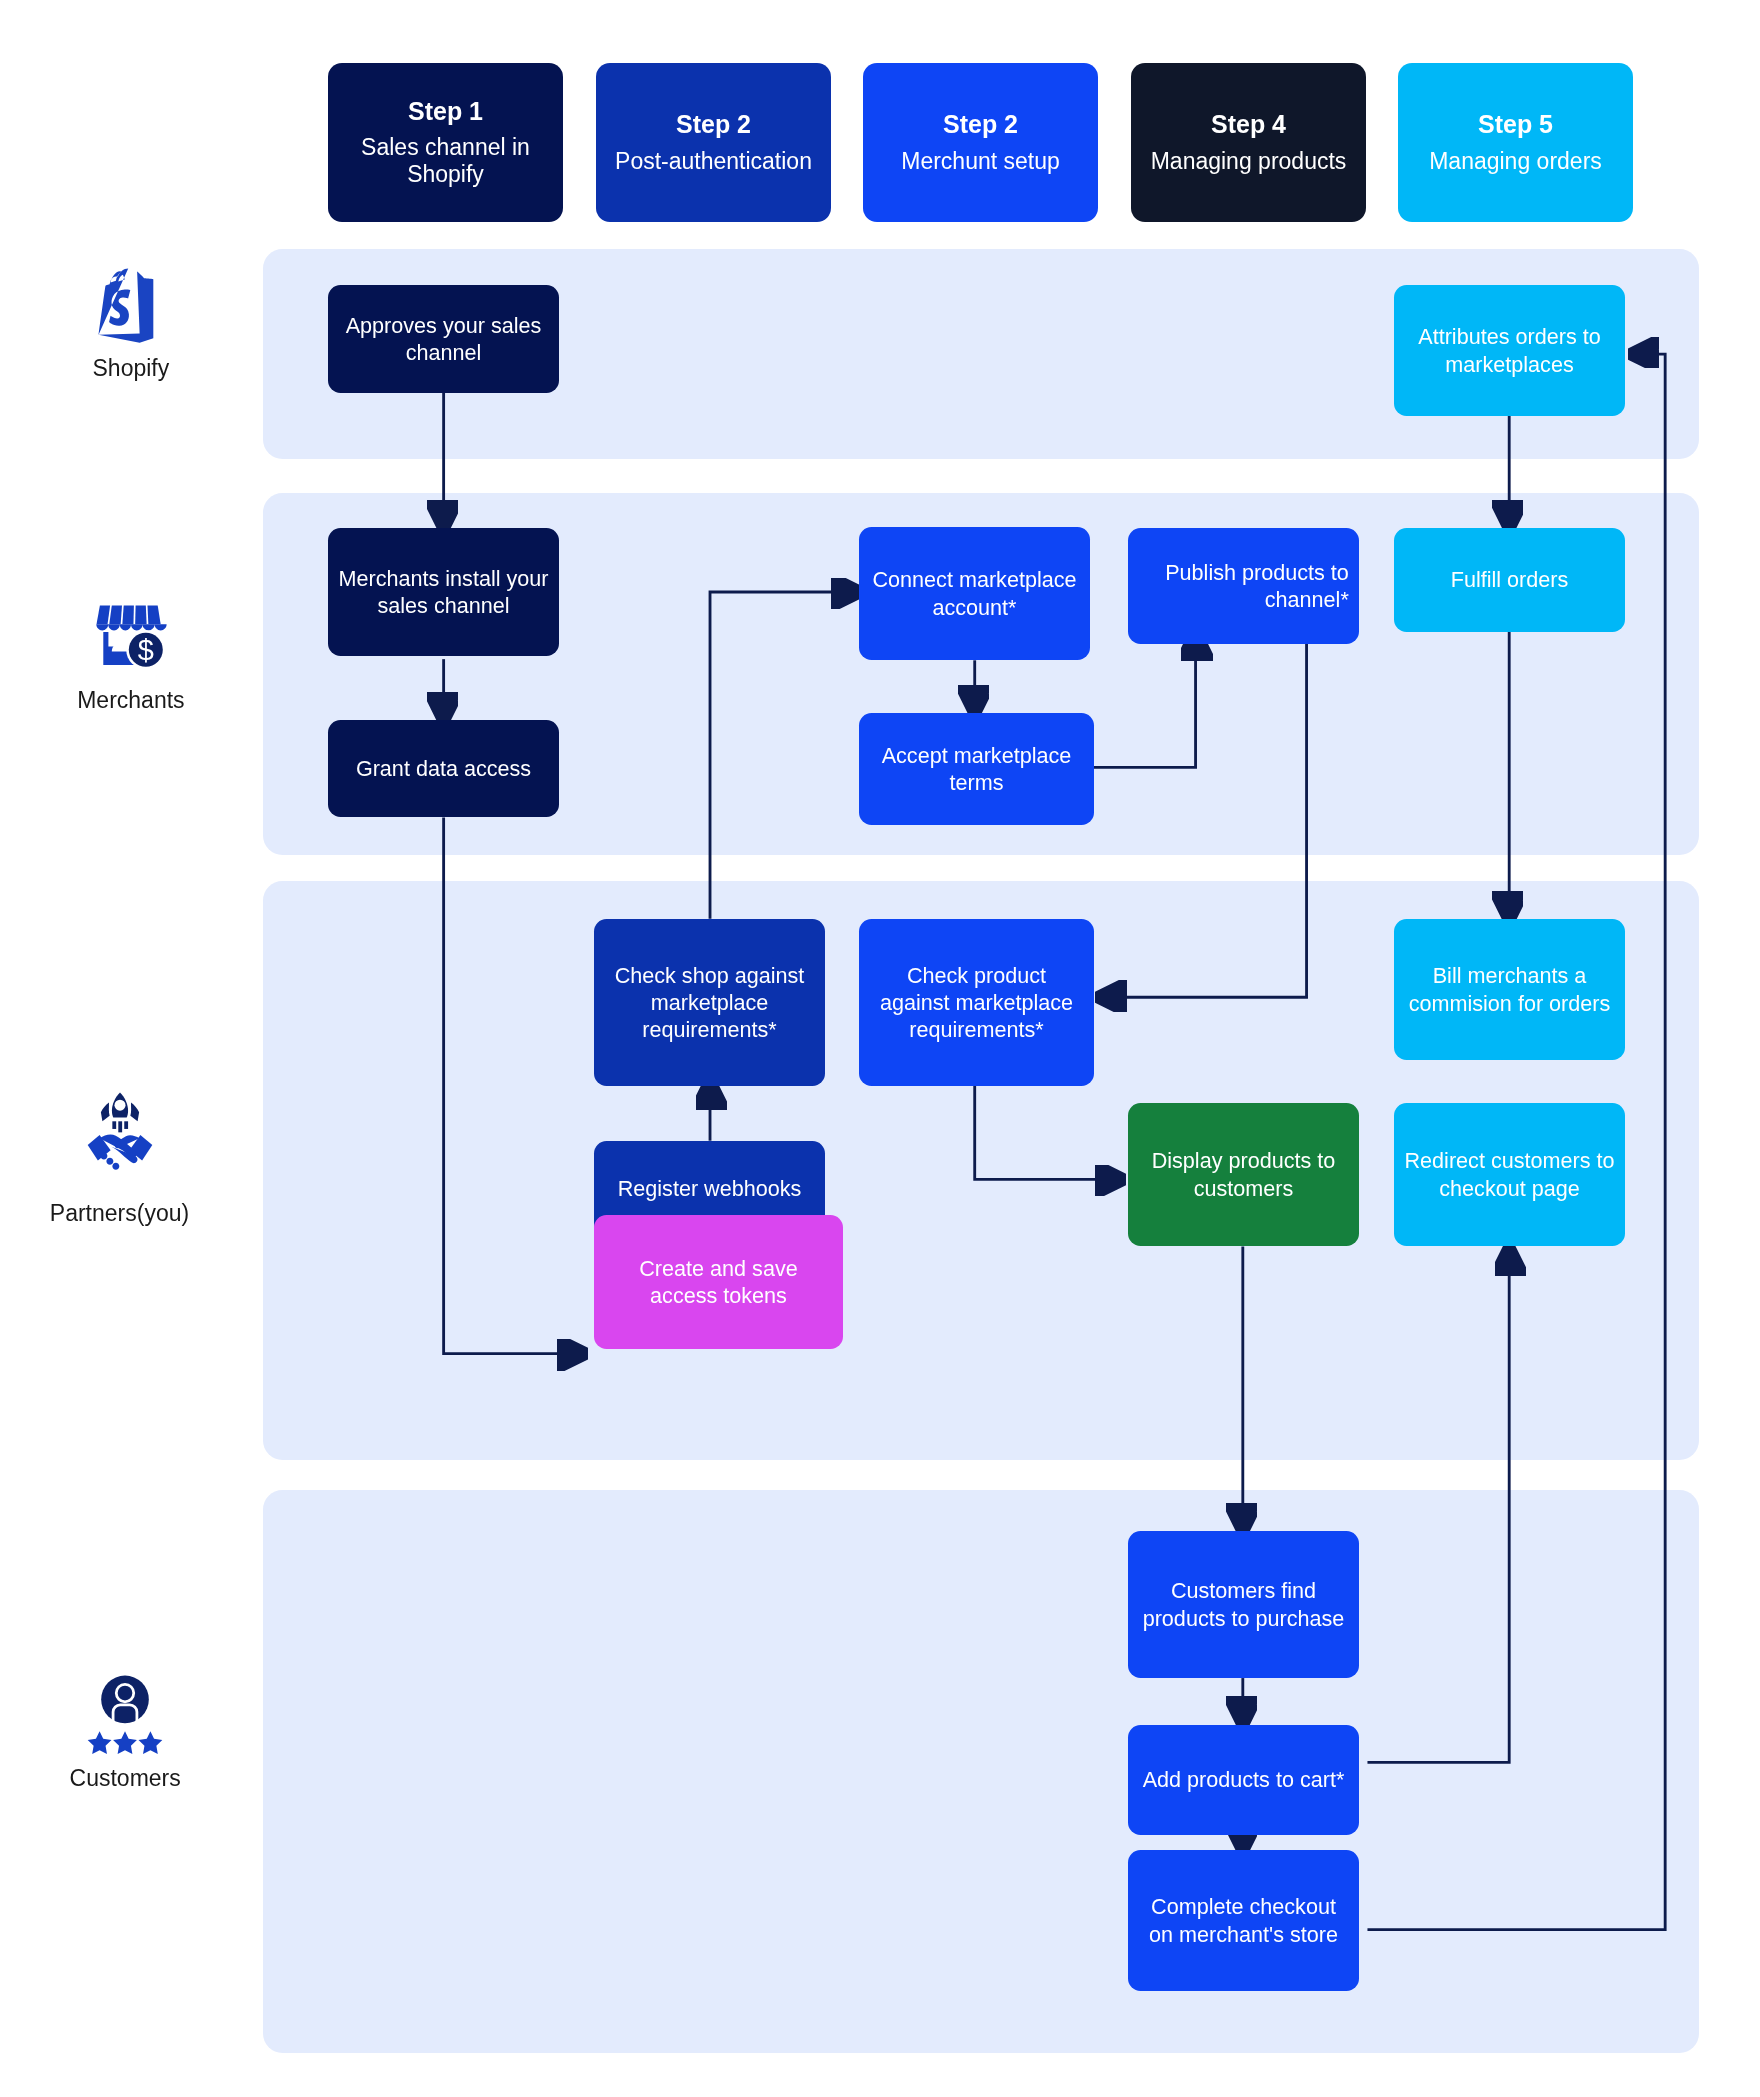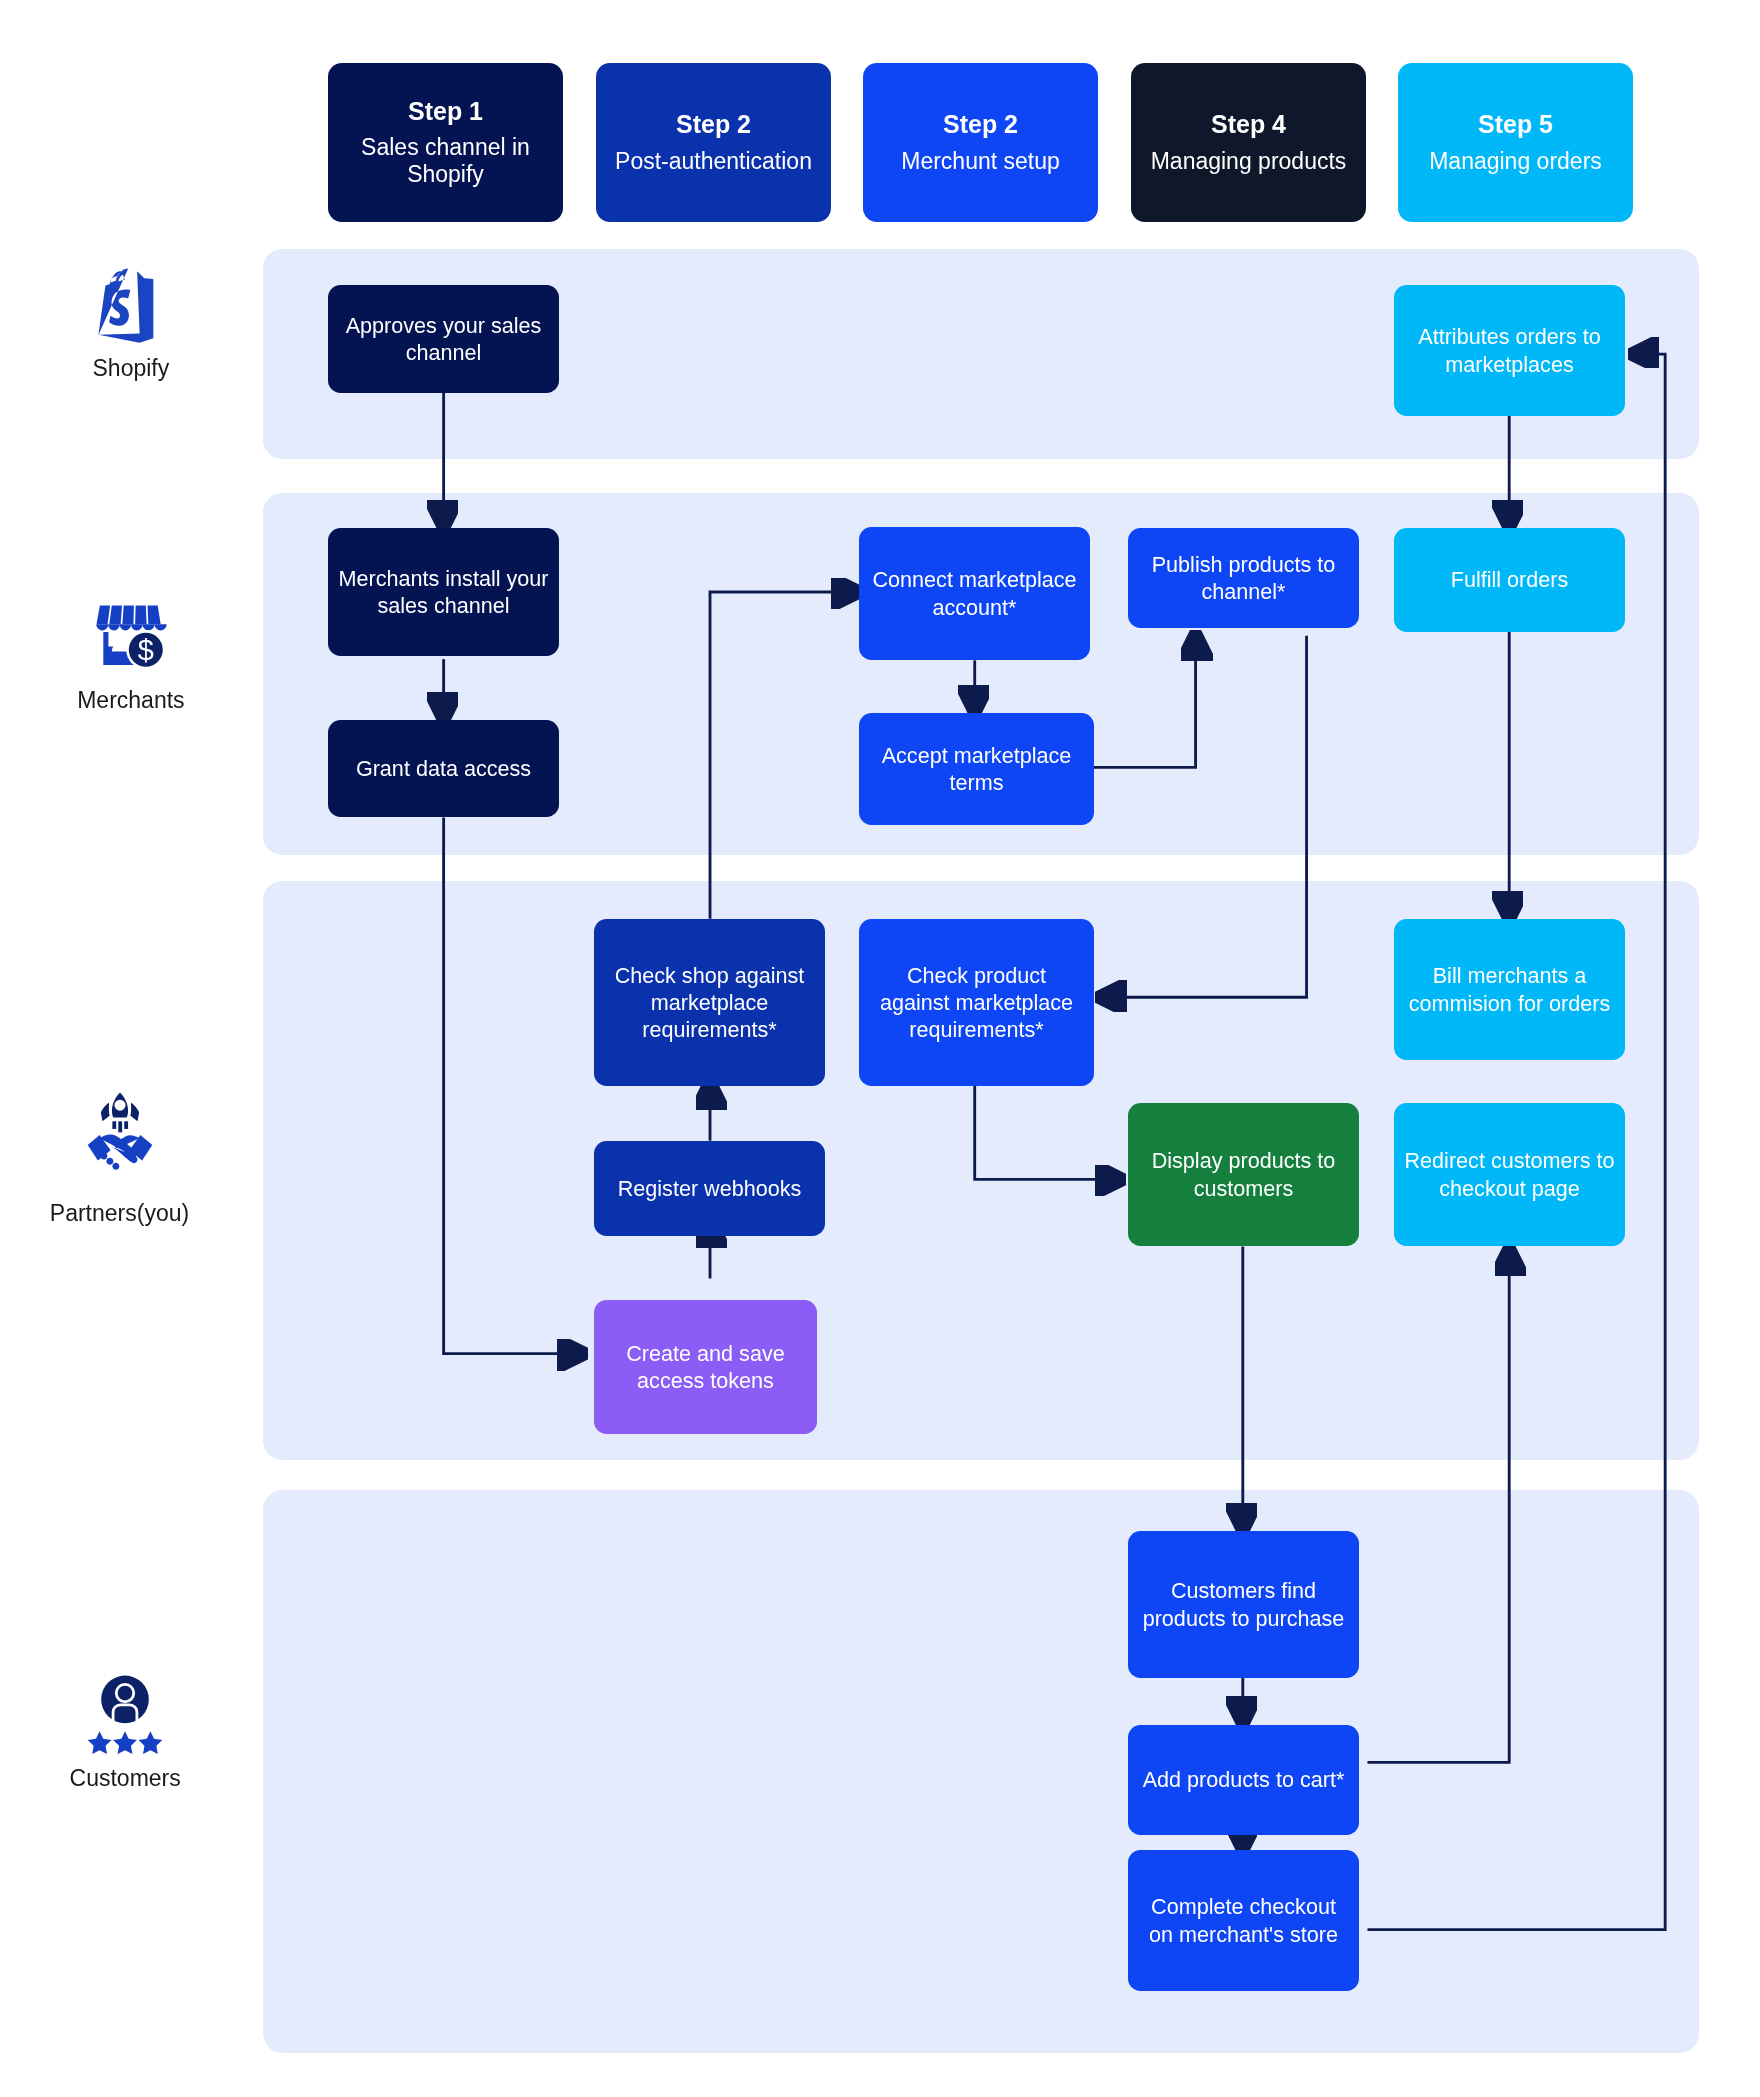--- a/index.html
+++ b/index.html
@@ -247,21 +247,21 @@
   </div>
   <div class="node" style="left:328px; top:720px; width:231px; height:97px; background:#041351;">
     <span>Grant data access</span>
   </div>
   <div class="node" style="left:859px; top:527px; width:231px; height:133px; background:#0e45f5;">
     <span>Connect marketplace account*</span>
   </div>
   <div class="node" style="left:859px; top:713px; width:235px; height:112px; background:#0e45f5;">
     <span>Accept marketplace terms</span>
   </div>
-  <div class="node" style="left:1128px; top:528px; width:231px; height:100px; background:#0e45f5;">
+  <div class="node" style="left:1128px; top:528px; width:231px; height:116px; background:#0e45f5;text-align:right;">
     <span>Publish products to channel*</span>
   </div>
   <div class="node" style="left:1394px; top:528px; width:231px; height:104px; background:#00b7f7;">
     <span>Fulfill orders</span>
   </div>
 
   <div class="node" style="left:594px; top:919px; width:231px; height:167px; background:#0b32ad;">
     <span>Check shop against marketplace requirements*</span>
   </div>
   <div class="node" style="left:859px; top:919px; width:235px; height:167px; background:#0e45f5;">
@@ -272,21 +272,21 @@
   </div>
   <div class="node" style="left:594px; top:1141px; width:231px; height:95px; background:#0b32ad;">
     <span>Register webhooks</span>
   </div>
   <div class="node" style="left:1128px; top:1103px; width:231px; height:143px; background:#15803d;">
     <span>Display products to customers</span>
   </div>
   <div class="node" style="left:1394px; top:1103px; width:231px; height:143px; background:#00b7f7;">
     <span>Redirect customers to checkout page</span>
   </div>
-  <div class="node" style="left:594px; top:1300px; width:223px; height:134px; background:#8b5cf6;">
+  <div class="node" style="left:594px; top:1215px; width:249px; height:134px; background:#d946ef;">
     <span>Create and save access tokens</span>
   </div>
 
   <div class="node" style="left:1128px; top:1531px; width:231px; height:147px; background:#0e45f5;">
     <span>Customers find products to purchase</span>
   </div>
   <div class="node" style="left:1128px; top:1725px; width:231px; height:110px; background:#0e45f5;">
     <span>Add products to cart*</span>
   </div>
   <div class="node" style="left:1128px; top:1850px; width:231px; height:141px; background:#0e45f5;">

